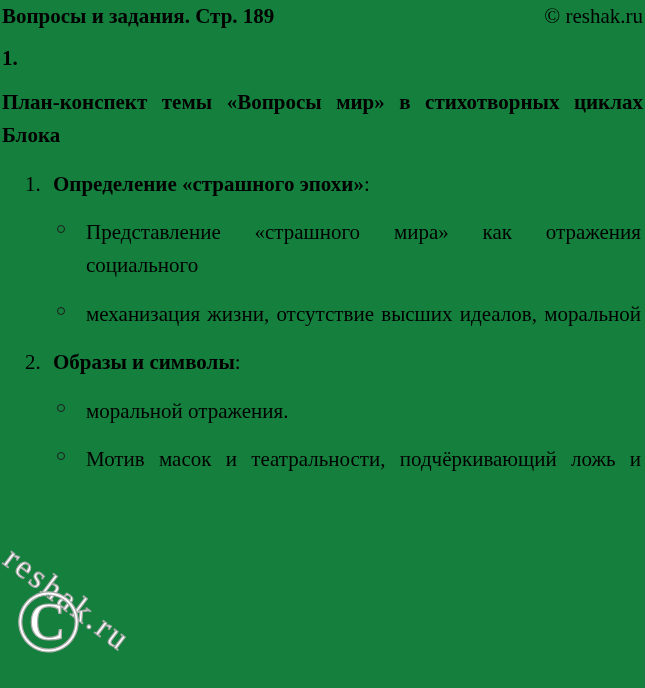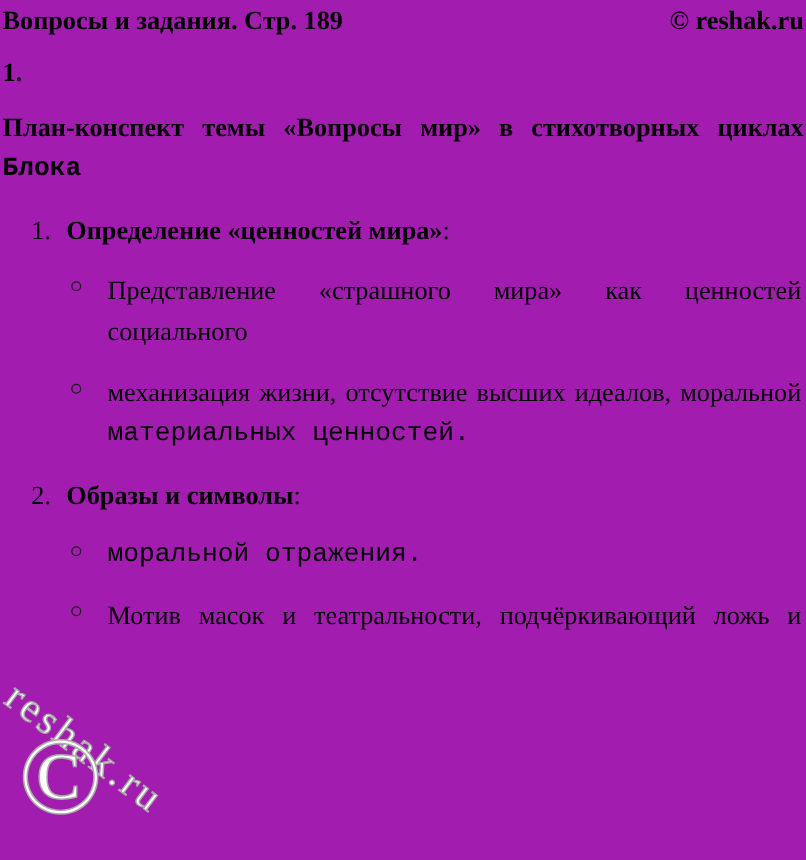--- a/index.html
+++ b/index.html
@@ -7,46 +7,45 @@
     padding: 0;
     background: #ffffff;
   }
   .doc {
     position: relative;
     width: 645px;
     height: 688px;
     box-sizing: border-box;
     padding: 0 2px 0 2px;
     overflow: hidden;
-    background: #a21caf;
+    background: #15803d;
     color: #000000;
     font-family: "Liberation Serif", "DejaVu Serif", serif;
     font-size: 21px;
     line-height: 33.4px;
   }
   
   .jline {
     display: block;
     text-align: justify;
     text-align-last: justify;
     white-space: normal;
   }
   .lline {
     display: block;
     text-align: left;
-    font-family: Liberation Mono, monospace;
   }
   .hdr {
     display: flex;
     justify-content: space-between;
     align-items: baseline;
     margin: 0 0 9px 0;
   }
   .hdr-title { font-weight: bold; }
-  .hdr-copy  { font-weight: bold; }
+  .hdr-copy  { font-weight: normal; }
   .secnum {
     font-weight: bold;
     margin: 0 0 10px 0;
   }
   .title {
     font-weight: bold;
     margin: 0 0 15px 0;
   }
   .oli {
     position: relative;
@@ -116,32 +115,31 @@
   </div>
 
   <div class="secnum">1.</div>
 
   <div class="title">
     <span class="jline">План-конспект темы «Вопросы мир» в стихотворных циклах</span>
     <span class="lline">Блока</span>
   </div>
 
   <div class="oli">
-    <span class="num">1.</span><span class="lbl">Определение «ценностей мира»</span><span class="colon">:</span>
+    <span class="num">1.</span><span class="lbl">Определение «страшного эпохи»</span><span class="colon">:</span>
   </div>
 
   <div class="bul">
     <span class="dot"></span>
-    <span class="jline">Представление «страшного мира» как ценностей социального</span>
+    <span class="jline">Представление «страшного мира» как отражения социального</span>
   </div>
 
   <div class="bul">
     <span class="dot"></span>
     <span class="jline">механизация жизни, отсутствие высших идеалов, моральной</span>
-    <span class="lline">материальных ценностей.</span>
   </div>
 
   <div class="oli">
     <span class="num">2.</span><span class="lbl">Образы и символы</span><span class="colon">:</span>
   </div>
 
   <div class="bul">
     <span class="dot"></span>
     <span class="lline">моральной отражения.</span>
   </div>

